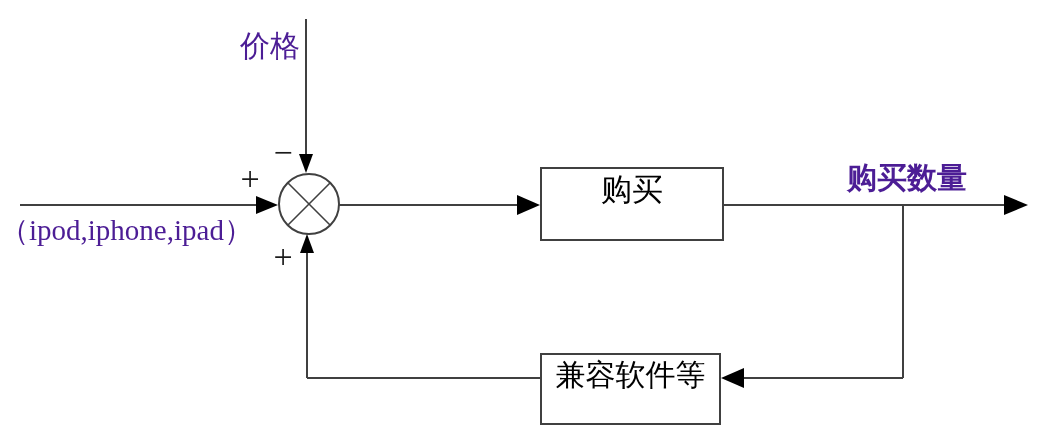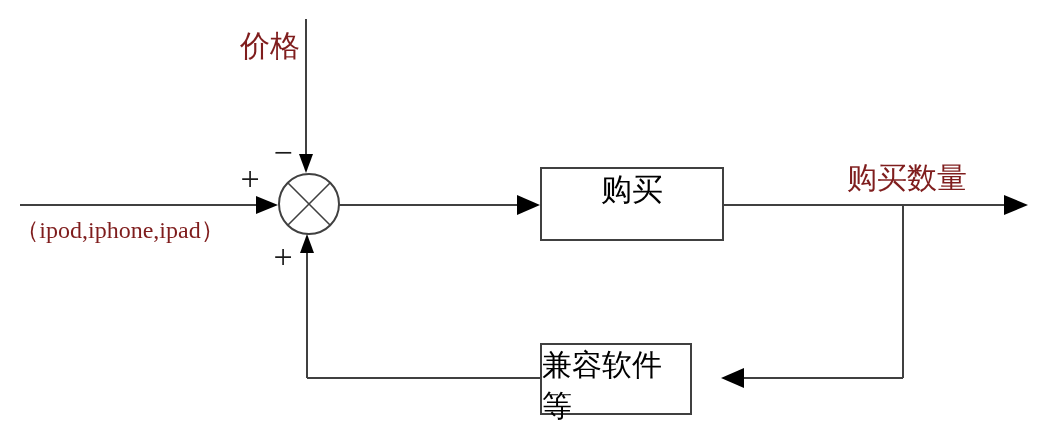--- a/index.html
+++ b/index.html
@@ -35,21 +35,21 @@
     stroke: #404040;
     stroke-width: 2;
     fill: #ffffff;
   }
   .junction-cross {
     stroke: #404040;
     stroke-width: 1.6;
   }
   .label {
     position: absolute;
-    color: #7f1d1d;
+    color: #4c1d95;
     font-size: 30px;
     line-height: 34px;
     text-align: center;
     white-space: nowrap;
   }
   .sign {
     position: absolute;
     color: #1a1a1a;
     font-size: 34px;
     line-height: 34px;
@@ -62,27 +62,27 @@
     border: 2px solid #404040;
     background: #ffffff;
     display: flex;
     align-items: flex-start;
     justify-content: center;
     color: #000000;
     font-size: 31px;
     box-sizing: border-box;
   }
   #purchase-box { left: 540px; top: 167px; width: 184px; height: 74px; }
-  #feedback-box { left: 540px; top: 343px; width: 152px; height: 72px; font-size: 30px; }
+  #feedback-box { left: 540px; top: 353px; width: 181px; height: 72px; font-size: 30px; }
 
   #price-label            { left: 240px; top: 29px;  width: 60px; }
   #consumer-benefit-label { left: 32px;  top: 160px; width: 150px; }
-  #consumer-benefit-sub   { left: 0px;   top: 213px; width: 240px; font-size: 24px; }
+  #consumer-benefit-sub   { left: 0px;   top: 213px; width: 240px; font-size: 29px; }
   #consumer-surplus-label { left: 356px; top: 162px; width: 146px; }
-  #purchase-quantity-label{ left: 846px; top: 161px; width: 122px; }
+  #purchase-quantity-label{ left: 846px; top: 161px; width: 122px; font-weight: bold; }
 
   #input-plus-sign    { left: 233px; top: 162px; }
   #price-minus-sign   { left: 266px; top: 136px; }
   #feedback-plus-sign { left: 266px; top: 240px; }
 </style>
 </head>
 <body>
 
 <div id="canvas">
 

